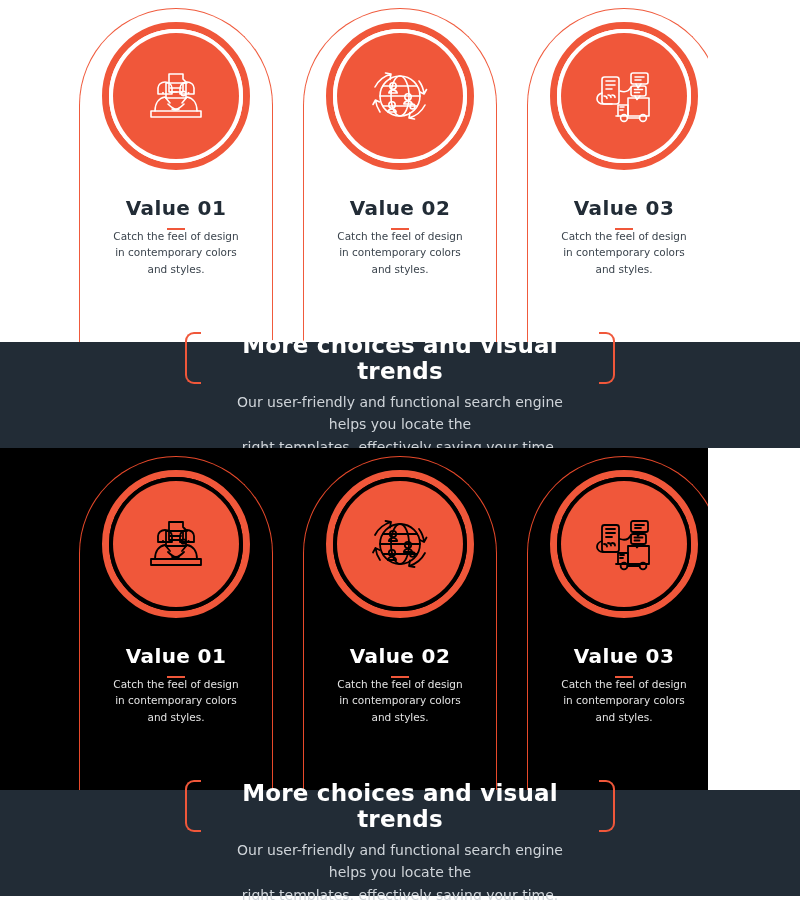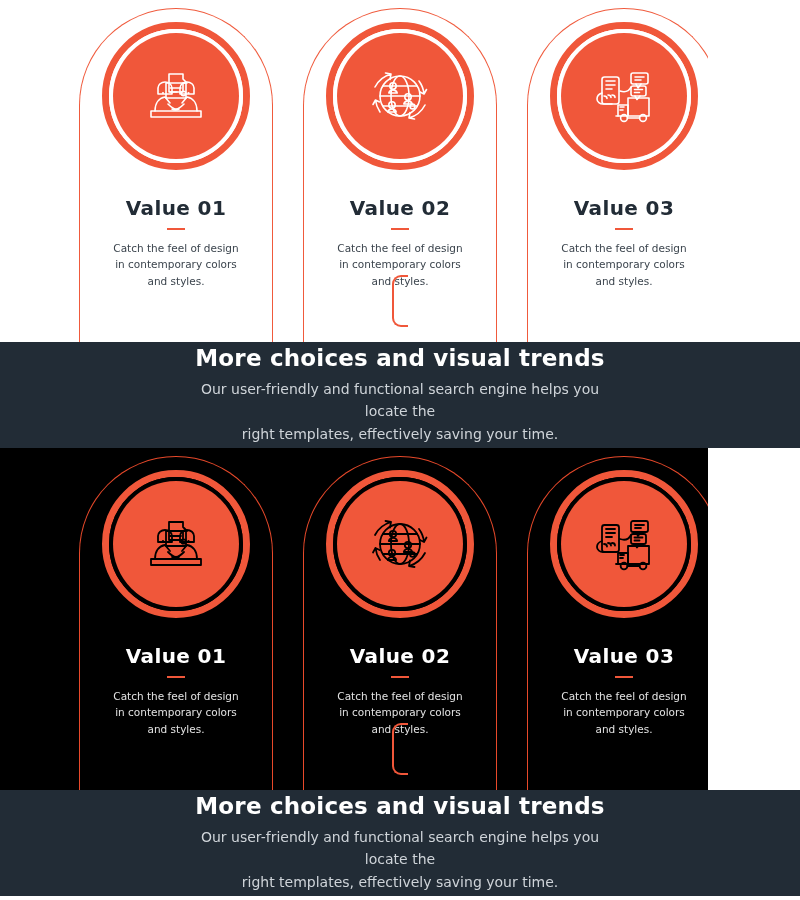--- a/index.html
+++ b/index.html
@@ -77,41 +77,40 @@
     font-size:20px;font-weight:bold;letter-spacing:.4px;
     color:#222c36;
     font-family:"DejaVu Sans",sans-serif;
   }
   .sec-dark .card-title{color:#ffffff;}
   .divider{
     position:absolute;left:50%;top:228px;transform:translateX(-50%);
     width:18px;height:2px;background:#F0573A;
   }
   .card-desc{
-    position:absolute;left:0;top:240px;width:194px;
+    position:absolute;left:0;top:228px;width:194px;
     text-align:center;
     font-size:10.5px;line-height:1.55;
     color:#3b444d;
     padding:0 8px;box-sizing:border-box;
     white-space:pre-line;
   }
   .sec-dark .card-desc{color:#e2e2e2;}
 
   
   .banner{
     position:relative;width:800px;height:106px;
     background:#222c36;
     display:flex;align-items:center;justify-content:center;
   }
   .banner-inner{
     position:relative;
-    display:flex;align-items:center;justify-content:center;
+    display:flex;justify-content:center;
     gap:18px;
     width:430px;
-    flex-direction:column;
   }
   .bracket{
     width:16px;height:52px;flex:none;
     border:2px solid #F0573A;
     box-sizing:border-box;
   }
   .bracket-l{border-right:none;border-top-left-radius:9px;border-bottom-left-radius:9px;}
   .bracket-r{border-left:none;border-top-right-radius:9px;border-bottom-right-radius:9px;}
   .banner-text{flex:1;text-align:center;}
   .banner-title{

